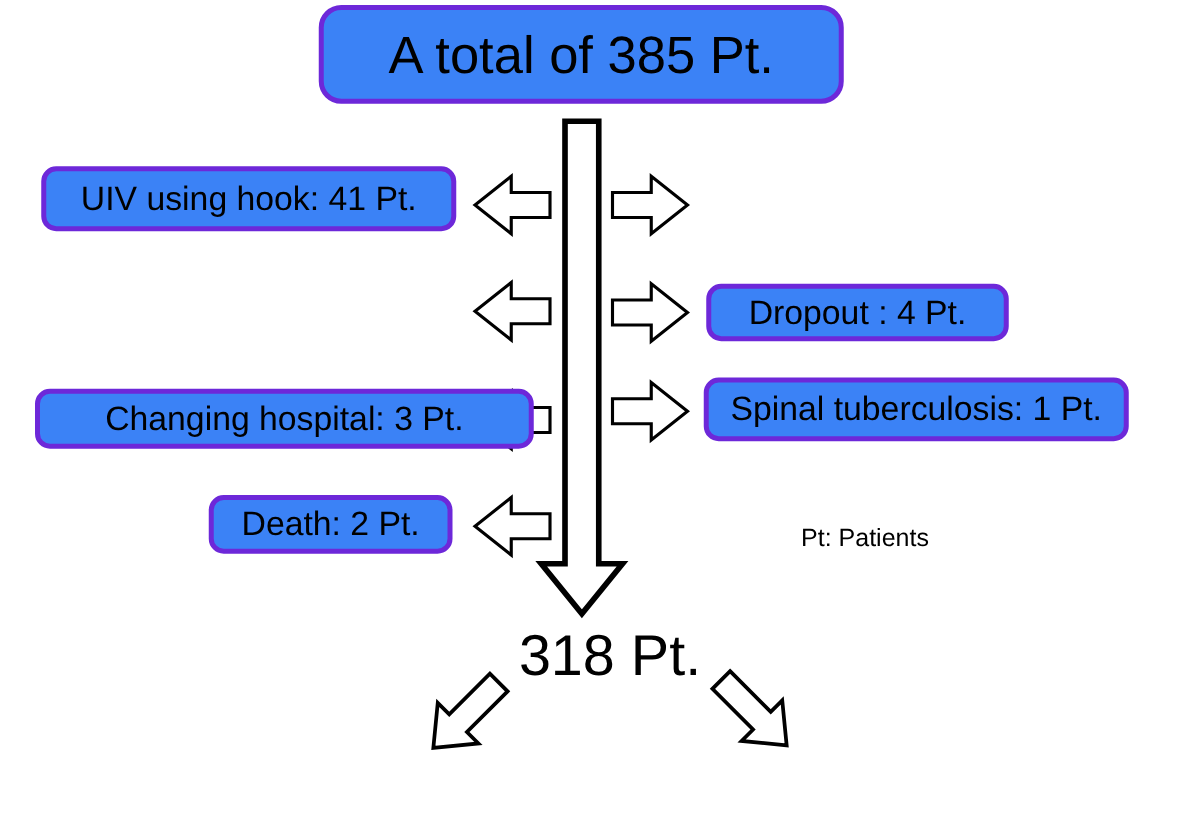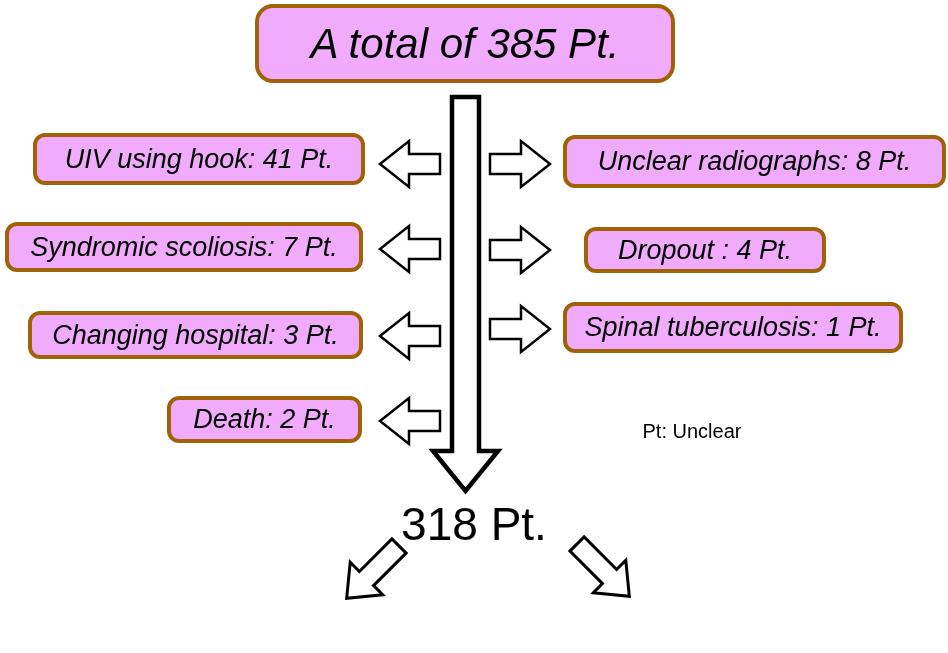--- a/index.html
+++ b/index.html
@@ -18,30 +18,29 @@
   }
   .arrow-layer {
     position: absolute;
     left: 0;
     top: 0;
     width: 948px;
     height: 653px;
   }
   .box {
     position: absolute;
-    border: 4px solid #a16207;
+    border: 4px solid #6d28d9;
     border-radius: 12px;
-    background: #f0abfc;
+    background: #3b82f6;
     display: flex;
     align-items: center;
     justify-content: center;
     text-align: center;
     box-sizing: border-box;
     white-space: nowrap;
-    font-style: italic;
   }
   .box.top-box {
     border-radius: 18px;
     font-size: 42px;
   }
   .side-box {
     font-size: 27px;
   }
   .plain-text {
     position: absolute;
@@ -80,26 +79,24 @@
     <polygon class="outline-shape" stroke-width="2.5" points="0,-10 31,-10 31,-23 60,0 31,23 31,10 0,10" transform="translate(490,250)"></polygon>
     <polygon class="outline-shape" stroke-width="2.5" points="0,-10 31,-10 31,-23 60,0 31,23 31,10 0,10" transform="translate(490,329)"></polygon>
 
     <polygon class="outline-shape" stroke-width="3" points="0,-10 46,-10 46,-23 74,0 46,23 46,10 0,10" transform="translate(399,546) rotate(135)"></polygon>
     <polygon class="outline-shape" stroke-width="3" points="0,-10 46,-10 46,-23 74,0 46,23 46,10 0,10" transform="translate(577,544) rotate(45)"></polygon>
   </svg>
 
   <div class="box top-box" style="left:255px; top:4px; width:420px; height:79px;">A total of 385 Pt.</div>
 
   <div class="box side-box" style="left:33px; top:133px; width:332px; height:52px;">UIV using hook: 41 Pt.</div>
-  <div class="box side-box" style="left:5px; top:222px; width:358px; height:50px;">Syndromic scoliosis: 7 Pt.</div>
-  <div class="box side-box" style="left:28px; top:311px; width:335px; height:48px;">Changing hospital: 3 Pt.</div>
+  <div class="box side-box" style="left:28px; top:311px; width:399px; height:48px;">Changing hospital: 3 Pt.</div>
   <div class="box side-box" style="left:167px; top:396px; width:195px; height:47px;">Death: 2 Pt.</div>
 
-  <div class="box side-box" style="left:563px; top:135px; width:383px; height:53px;">Unclear radiographs: 8 Pt.</div>
-  <div class="box side-box" style="left:584px; top:227px; width:242px; height:46px;">Dropout : 4 Pt.</div>
+  <div class="box side-box" style="left:565px; top:227px; width:242px; height:46px;">Dropout : 4 Pt.</div>
   <div class="box side-box" style="left:563px; top:302px; width:340px; height:51px;">Spinal tuberculosis: 1 Pt.</div>
 
-  <div class="plain-text footnote" style="left:612px; top:420px; width:160px;">Pt: Unclear</div>
+  <div class="plain-text footnote" style="left:612px; top:420px; width:160px;">Pt: Patients</div>
 
-  <div class="plain-text remaining" style="left:324px; top:497px; width:300px;">318 Pt.</div>
+  <div class="plain-text remaining" style="left:338px; top:497px; width:300px;">318 Pt.</div>
 
 
 </div>
 
 </body></html>

